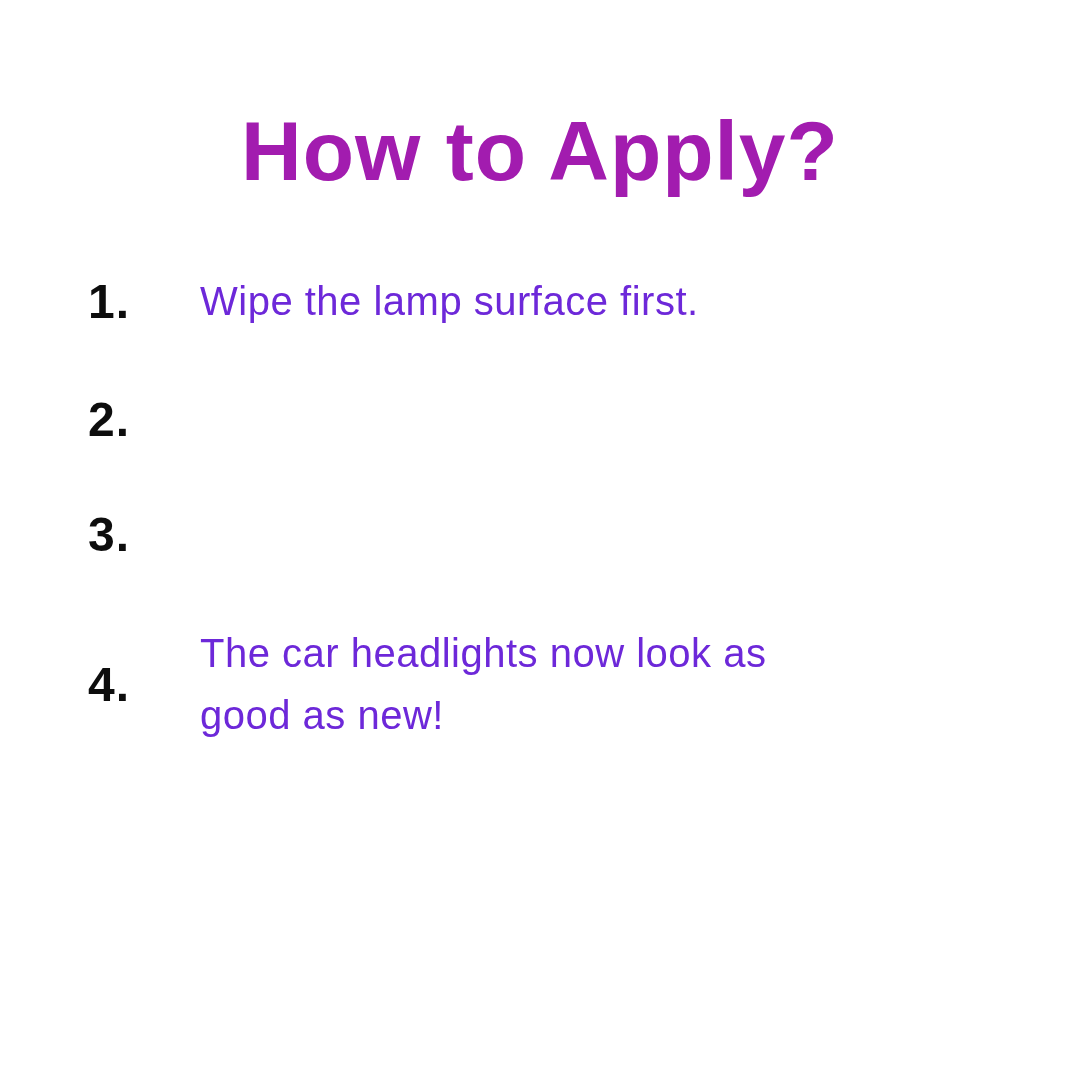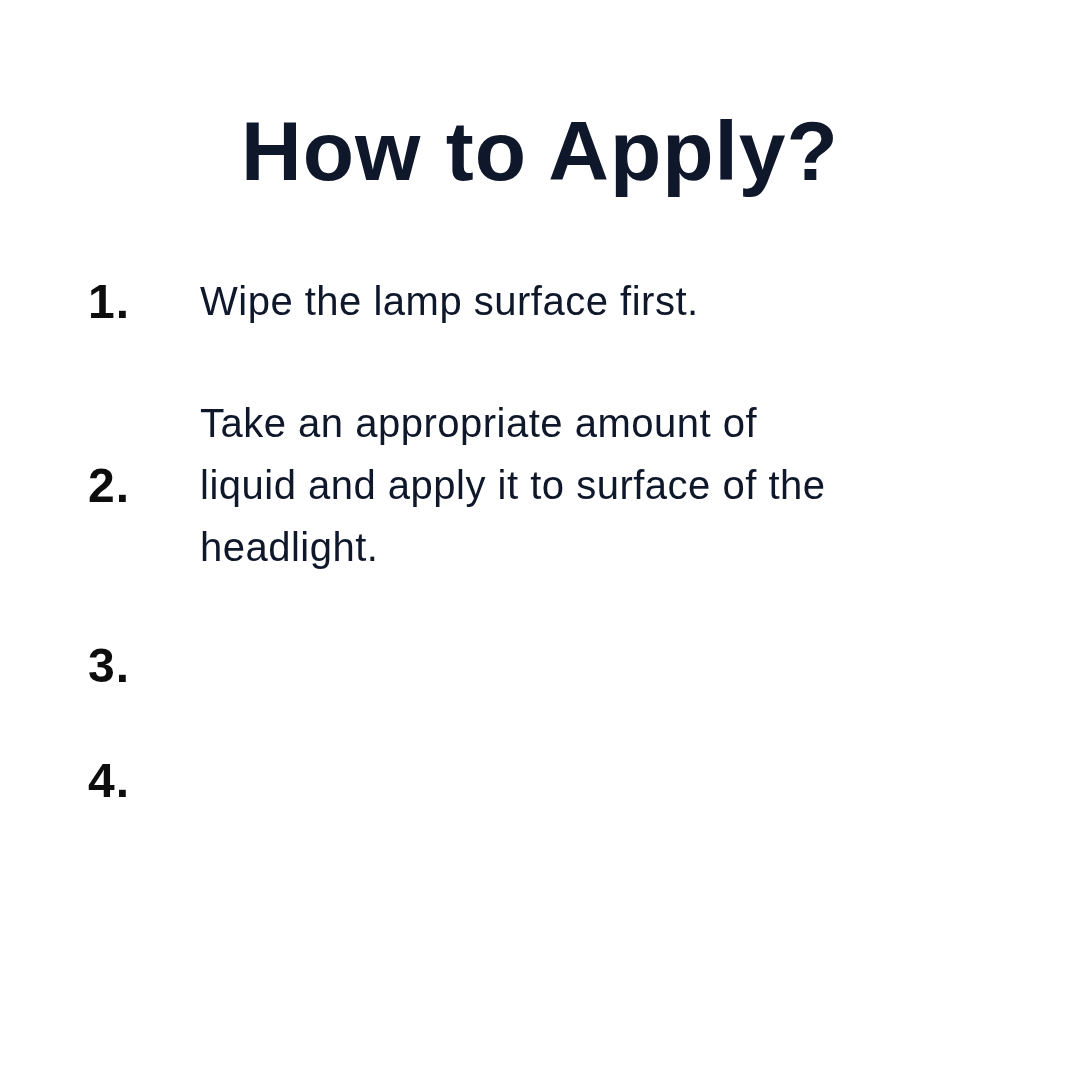--- a/index.html
+++ b/index.html
@@ -19,21 +19,21 @@
     height: 1080px;
     box-sizing: border-box;
   }
   .page-title {
     margin: 104px 0 0 0;
     text-align: center;
     font-size: 84px;
     line-height: 1.12;
     font-weight: 800;
     letter-spacing: 1px;
-    color: #0f172a;
+    color: #a21caf;
   }
   .steps {
     margin-top: 72px;
     padding-left: 88px;
     padding-right: 60px;
     display: flex;
     flex-direction: column;
     gap: 60px;
   }
   .step {
@@ -48,45 +48,44 @@
     letter-spacing: 1px;
     color: #0d0d0d;
   }
   .step-text {
     font-size: 40px;
     line-height: 62px;
     letter-spacing: 0.5px;
     font-weight: 400;
     white-space: pre-line;
     max-width: 800px;
-    color: #0f172a;
+    color: #6d28d9;
   }
 </style>
 </head>
 <body>
 
 <div class="card">
   <h1 class="page-title">How to Apply?</h1>
 
   <div class="steps">
 
     <div class="step">
       <div class="step-number">1.</div>
       <div class="step-text">Wipe the lamp surface first.</div>
     </div>
 
     <div class="step">
       <div class="step-number">2.</div>
-      <div class="step-text">Take an appropriate amount of
-liquid and apply it to surface of the
-headlight.</div>
     </div>
 
     <div class="step">
       <div class="step-number">3.</div>
     </div>
 
     <div class="step">
       <div class="step-number">4.</div>
+      <div class="step-text">The car headlights now look as
+good as new!</div>
     </div>
 
   </div>
 </div>
 
 </body></html>

